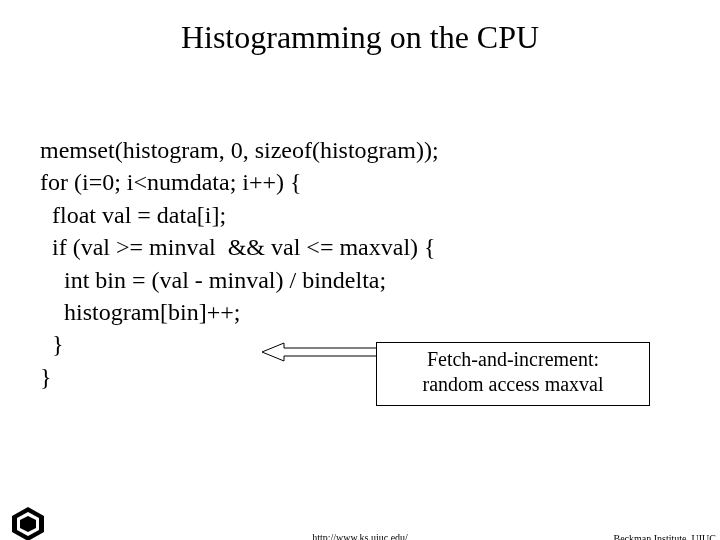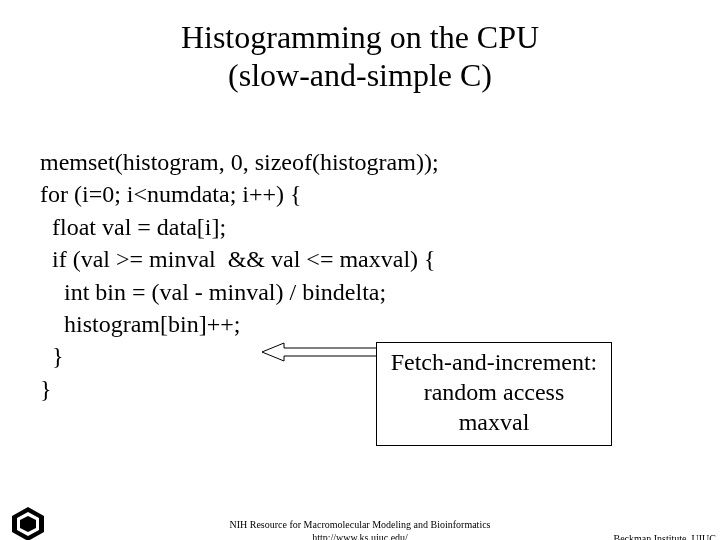--- a/index.html
+++ b/index.html
@@ -1,34 +1,33 @@
 <!DOCTYPE html>
 <html><head>
 <meta charset="utf-8">
 <style>
   * { margin: 0; padding: 0; box-sizing: border-box; }
   html, body { width: 720px; height: 540px; background: #fff; font-family: "Times New Roman", Times, serif; color: #000; overflow: hidden; }
   .slide { position: relative; width: 720px; height: 540px; }
   .title { text-align: center; font-size: 32px; line-height: 1.2; margin-top: 18px; }
-  .code { position: absolute; left: 40px; top: 128px; font-size: 24px; line-height: 1.35; white-space: pre; }
+  .code { position: absolute; left: 40px; top: 116px; font-size: 24px; line-height: 1.35; white-space: pre; }
   .callout-wrap { position: absolute; left: 376px; top: 324px; }
-  .callout-box { width: 236px; border: 1px solid #000; background: #fff; padding: 4px 10px 8px 10px; font-size: 24px; line-height: 1.25; text-align: center; }
+  .callout-box { width: 274px; border: 1px solid #000; background: #fff; padding: 4px 10px 8px 10px; font-size: 20px; line-height: 1.25; text-align: center; }
   .arrow-svg { position: absolute; left: 262px; top: 322px; }
   .footer { position: absolute; left: 0; bottom: 14px; width: 720px; }
   .footer-center { text-align: center; font-size: 10px; line-height: 1.25; }
   .footer-right { position: absolute; right: 4px; bottom: 0; font-size: 10px; }
   .logo { position: absolute; left: 8px; bottom: 6px; }
 </style>
 </head>
 <body>
 <div class="slide">
 
   <div class="title">
     <div>Histogramming on the CPU</div>
-    <div>(slow-and-simple C)</div>
   </div>
 
   <div class="code"><span>memset(histogram, 0, sizeof(histogram));</span>
 <span>for (i=0; i&lt;numdata; i++) {</span>
 <span>  float val = data[i];</span>
 <span>  if (val &gt;= minval  &amp;&amp; val &lt;= maxval) {</span>
 <span>    int bin = (val - minval) / bindelta;</span>
 <span>    histogram[bin]++;</span>
 <span>  }</span>
 <span>}</span></div>
@@ -53,19 +52,18 @@
         <polygon points="20,6 31,12 31,24 20,30 9,24 9,12"></polygon>
       </g>
       <g fill="#000">
         <polygon points="20,10 28,14 28,22 20,26 12,22 12,14"></polygon>
       </g>
     </svg>
   </div>
 
   <div class="footer">
     <div class="footer-center">
-      <div>NIH Resource for Macromolecular Modeling and Bioinformatics</div>
       <div>http://www.ks.uiuc.edu/</div>
     </div>
     <div class="footer-right">Beckman Institute, UIUC</div>
   </div>
 
 </div>
 
 </body></html>

